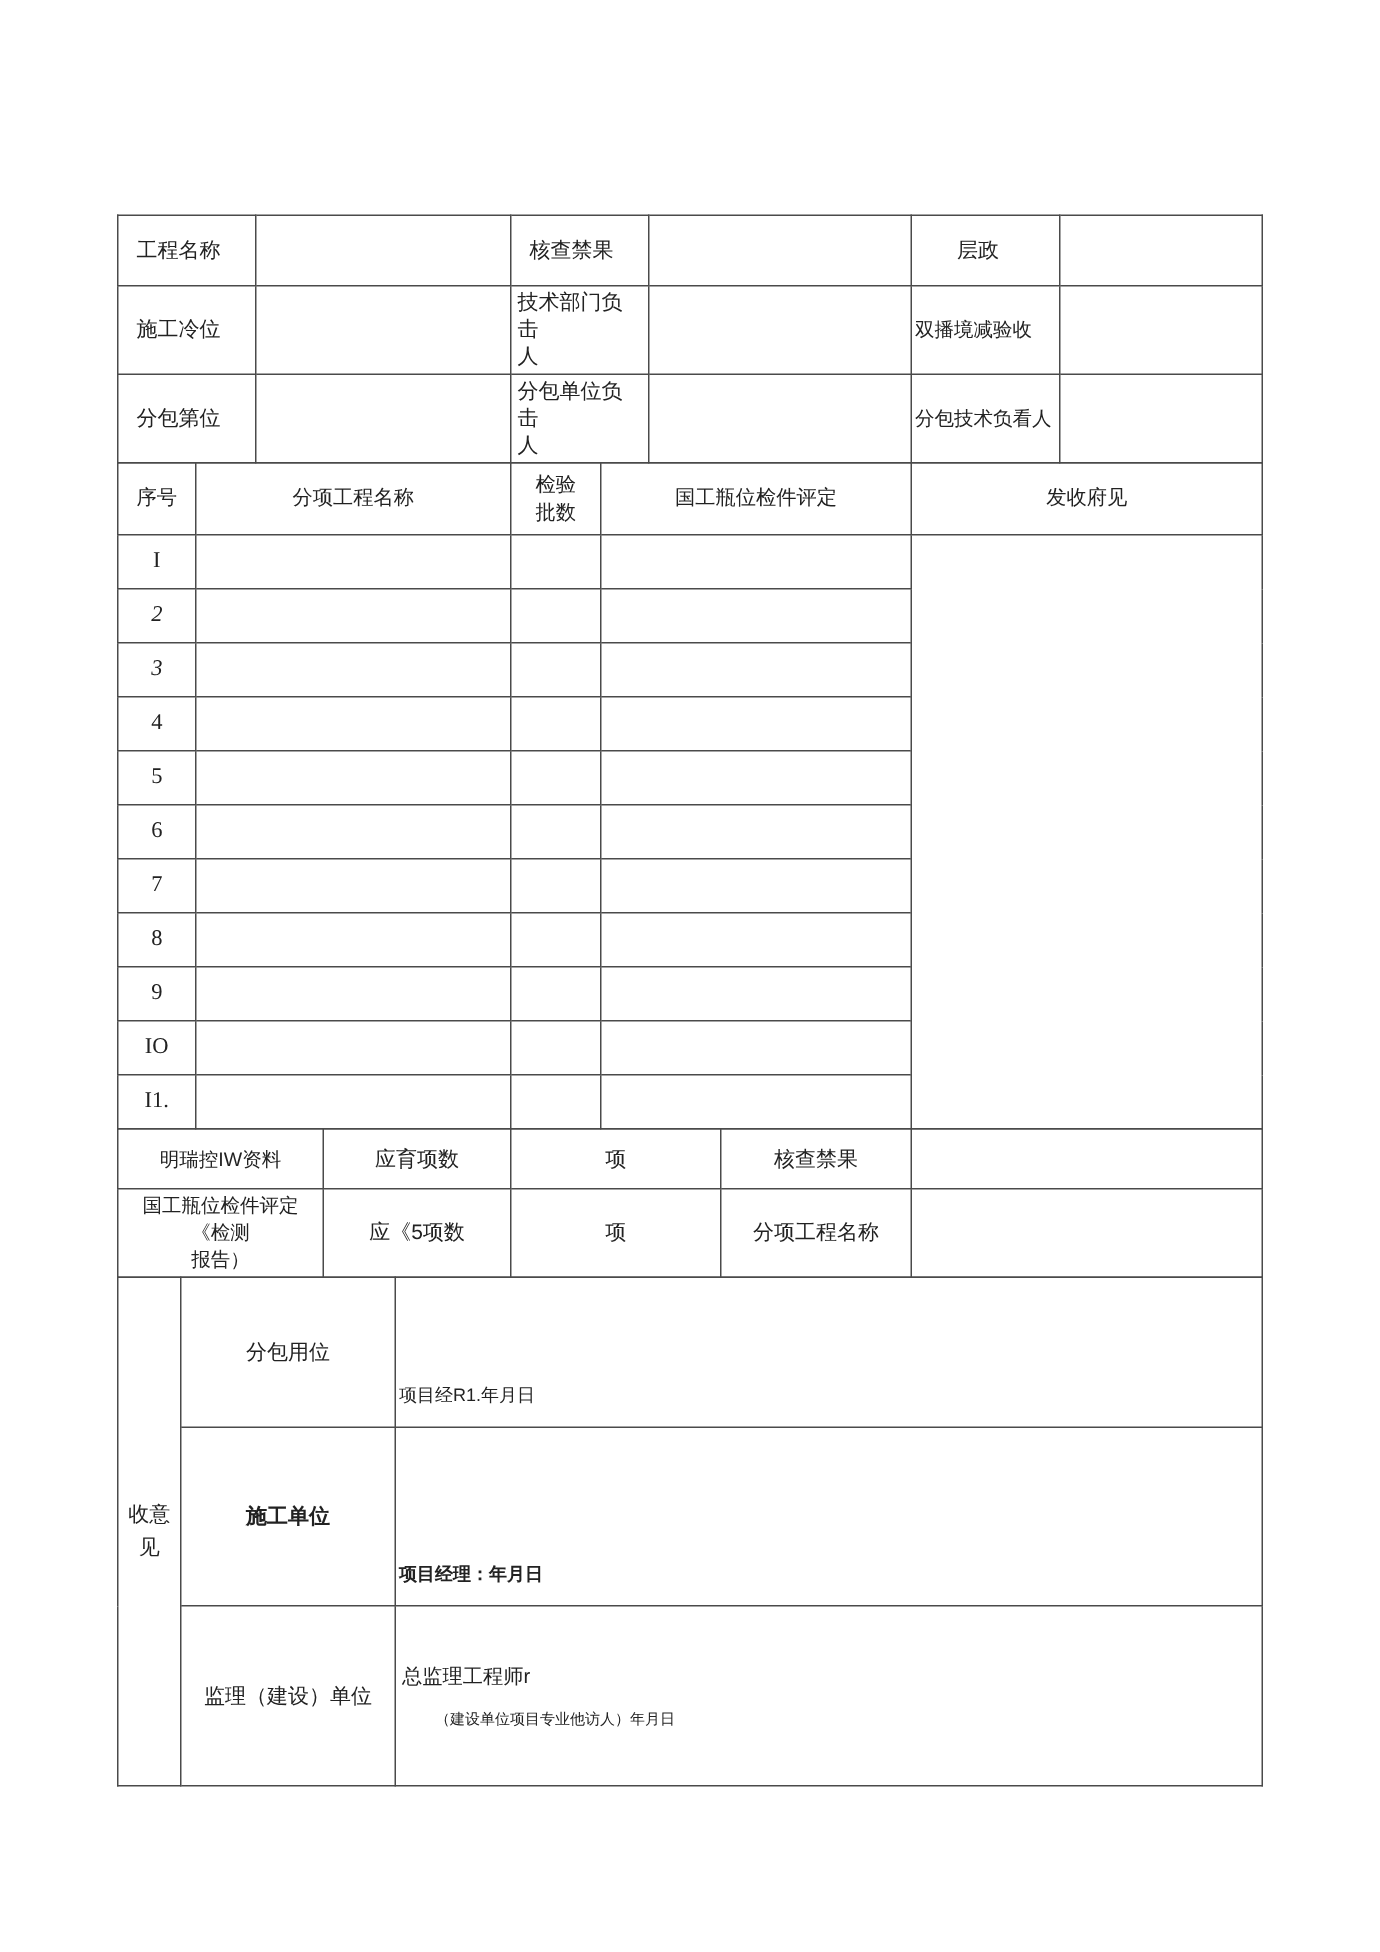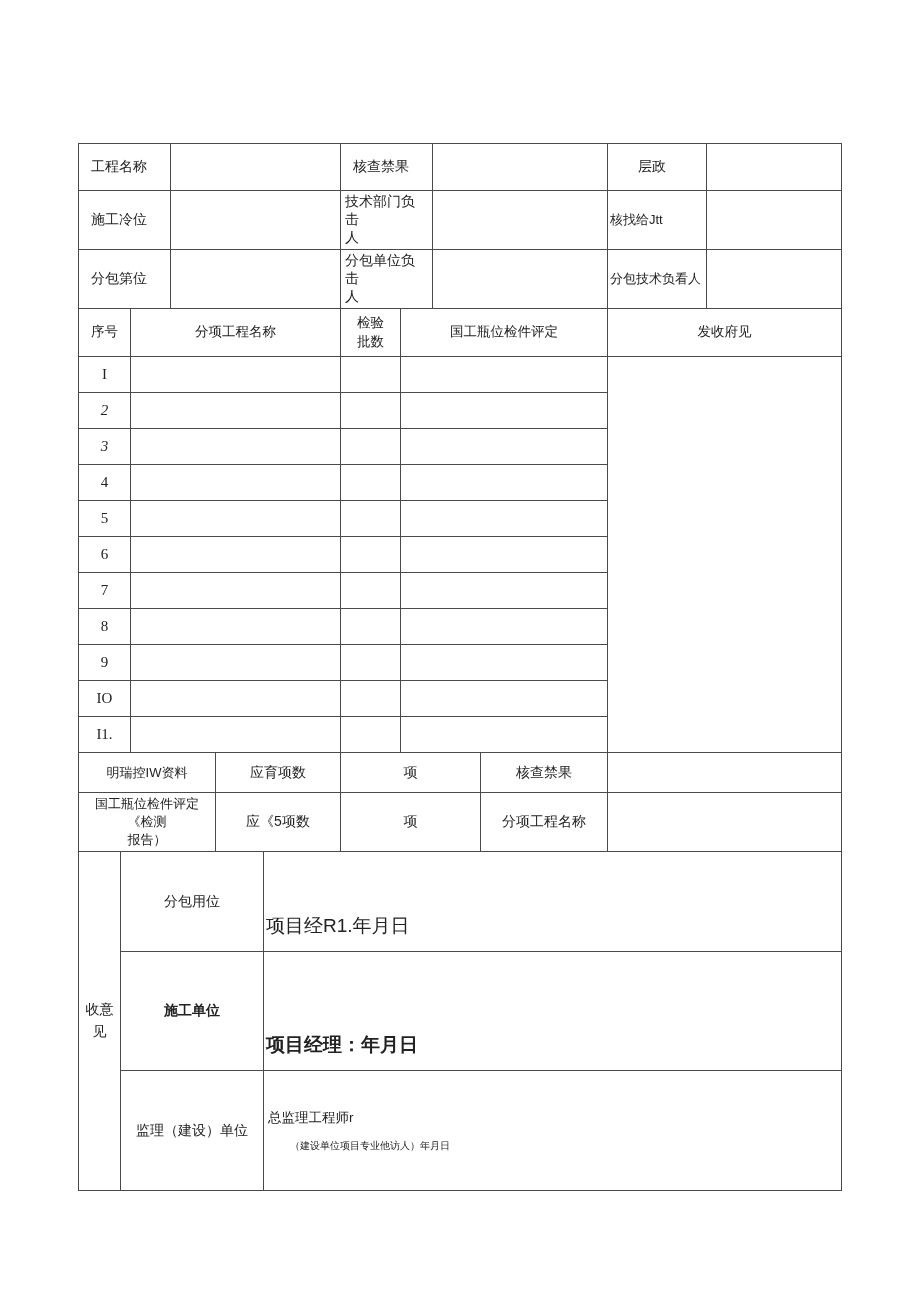--- a/index.html
+++ b/index.html
@@ -47,21 +47,21 @@
   .result-split {
     display: flex;
     justify-content: space-between;
     padding: 0 45px 0 40px;
     align-items: center;
     height: 100%;
   }
   
   .side-label { text-align: center; line-height: 1.55; padding: 0 1px; }
   .unit-label { text-align: center; }
-  .sign-bottom { vertical-align: bottom; padding: 2px 2px 12px 2px; font-size: 19px; }
+  .sign-bottom { vertical-align: bottom; padding: 2px 2px 12px 2px; font-size: 12px; }
   .sign-mid { vertical-align: middle; font-size: 13.5px; }
   .sign-line2 { padding-left: 22px; font-size: 10px; margin-top: 12px; }
 </style>
 </head>
 <body>
 
 <div class="sheet">
 
   <table>
     <colgroup>
@@ -80,21 +80,21 @@
       <td></td>
       <td class="pl30">层政</td>
       <td></td>
     </tr>
     <tr class="h50">
       <td class="pl12">施工冷位</td>
       <td></td>
       <td class="pl4 pre">技术部门负击
 人</td>
       <td></td>
-      <td class="pl2 fs13">核找给Jtt</td>
+      <td class="pl2 fs13">双播境减验收</td>
       <td></td>
     </tr>
     <tr class="h52">
       <td class="pl12">分包第位</td>
       <td></td>
       <td class="pl4 pre">分包单位负击
 人</td>
       <td></td>
       <td class="pl2 fs13">分包技术负看人</td>
       <td></td>

